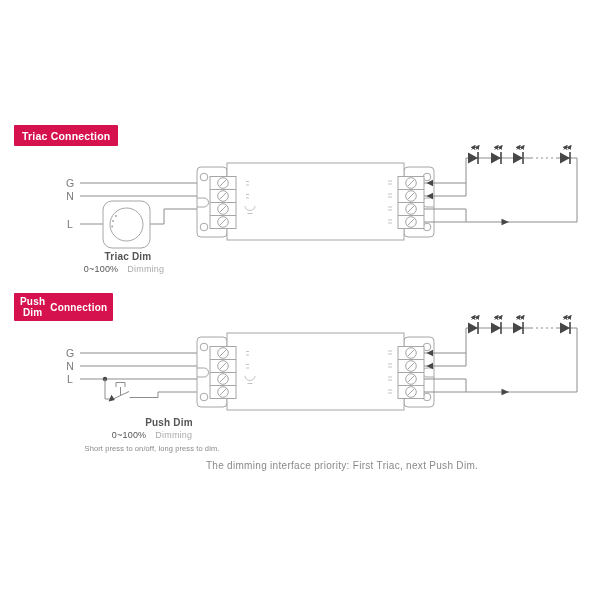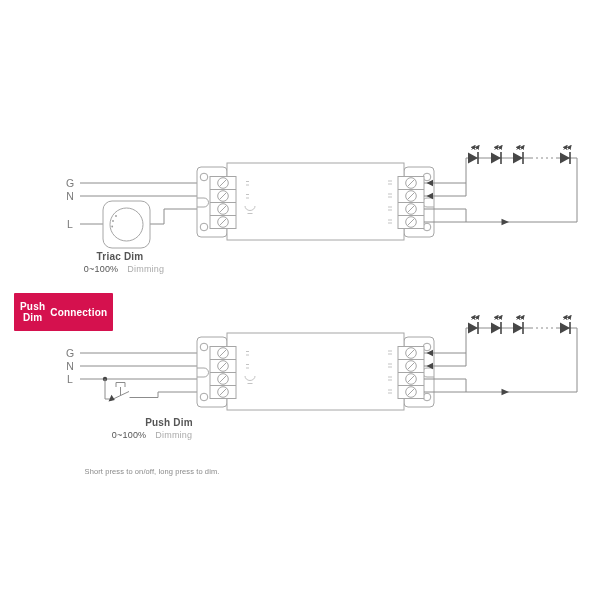--- a/index.html
+++ b/index.html
@@ -6,21 +6,21 @@
   .stage{
     position:relative;width:600px;height:600px;background:#fff;overflow:hidden;
     font-family:"Liberation Sans", sans-serif;
   }
   .badge{
     position:absolute;left:14px;background:var(--badge-bg);color:var(--badge-text);
     font-weight:bold;display:flex;align-items:center;justify-content:center;
     letter-spacing:.2px;border-radius:1px;
   }
   .badge-triac{top:125px;height:21px;padding:0 8px;font-size:10.5px;}
-  .badge-push{top:293px;height:38px;padding:0 6px;font-size:10px;gap:5px;}
+  .badge-push{top:293px;height:28px;padding:0 6px;font-size:10px;gap:5px;}
   .badge-col{display:flex;flex-direction:column;align-items:center;line-height:1.15;}
   .cap{position:absolute;transform:translateX(-50%);white-space:nowrap;text-align:center;}
   .cap-name{font-size:10px;font-weight:bold;color:var(--caption);letter-spacing:.2px;}
   .cap-range{font-size:9px;color:var(--caption);letter-spacing:.2px;}
   .cap-range .mode{color:var(--muted);margin-left:9px;}
   .cap-hint{font-size:7.5px;color:var(--note);letter-spacing:.1px;}
   .footer-note{font-size:10px;color:var(--note);letter-spacing:.3px;}
   svg{position:absolute;inset:0;}
   .w{stroke:var(--wire);stroke-width:1;fill:none;}
   .wdash{stroke:var(--wire);stroke-width:1;fill:none;stroke-dasharray:2,3;}
@@ -30,20 +30,21 @@
   .g{stroke:#bcbcbc;stroke-width:.9;fill:none;}
   .dot{fill:#9a9a9a;stroke:none;}
   .jdot{fill:var(--dark);stroke:none;}
   .lbl{fill:var(--label);font:10.5px "Liberation Sans",sans-serif;text-anchor:middle;}
 </style>
 </head>
 <body>
 
 <div class="stage">
 
+  <div class="badge badge-triac">Triac Connection</div>
 
   <div class="badge badge-push">
     <span class="badge-col">
       <span>Push</span>
       <span>Dim</span>
     </span>
     <span>Connection</span>
   </div>
 
   <svg viewBox="0 0 600 600" width="600" height="600">
@@ -132,24 +133,25 @@
         <path class="w" d="M110,230.5 L129,221.5"></path>
         <polygon class="fd" points="108.5,231.5 114.8,230 111.5,224.8"></polygon>
         <path class="w" d="M120.5,225 V217 M116,217 V212.5 H125 V217"></path>
         <path class="w" d="M129.5,227.5 H158 V222 H210"></path>
       </g>
       <use href="#drv"></use>
       <use href="#ledc"></use>
     </g>
   </svg>
 
-  <div class="cap cap-name" style="left:120px;top:251px;">Triac Dim</div>
+  <div class="cap cap-name" style="left:128px;top:251px;">Triac Dim</div>
   <div class="cap cap-range" style="left:124px;top:264px;">
     <span class="range">0~100%</span><span class="mode">Dimming</span>
   </div>
 
   <div class="cap cap-name" style="left:169px;top:417px;">Push Dim</div>
   <div class="cap cap-range" style="left:152px;top:430px;">
     <span class="range">0~100%</span><span class="mode">Dimming</span>
   </div>
-  <div class="cap cap-hint" style="left:152px;top:467px;">Short press to on/off, long press to dim.</div>
+  <div class="cap cap-hint" style="left:152px;top:444px;">Short press to on/off, long press to dim.</div>
 
+  <div class="cap footer-note" style="left:342px;top:460px;">The dimming interface priority: First  Triac, next Push Dim.</div>
 </div>
 
 </body></html>

